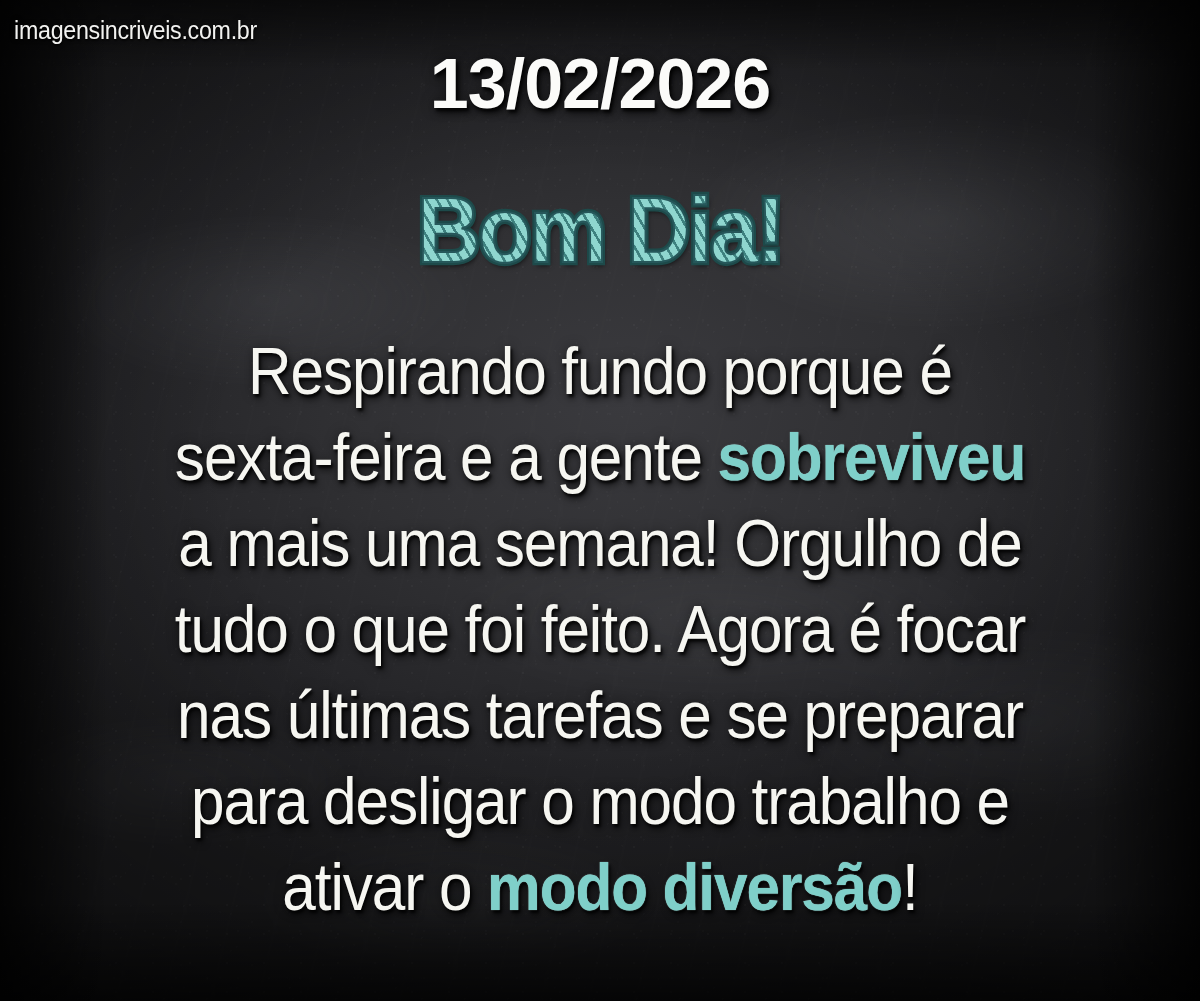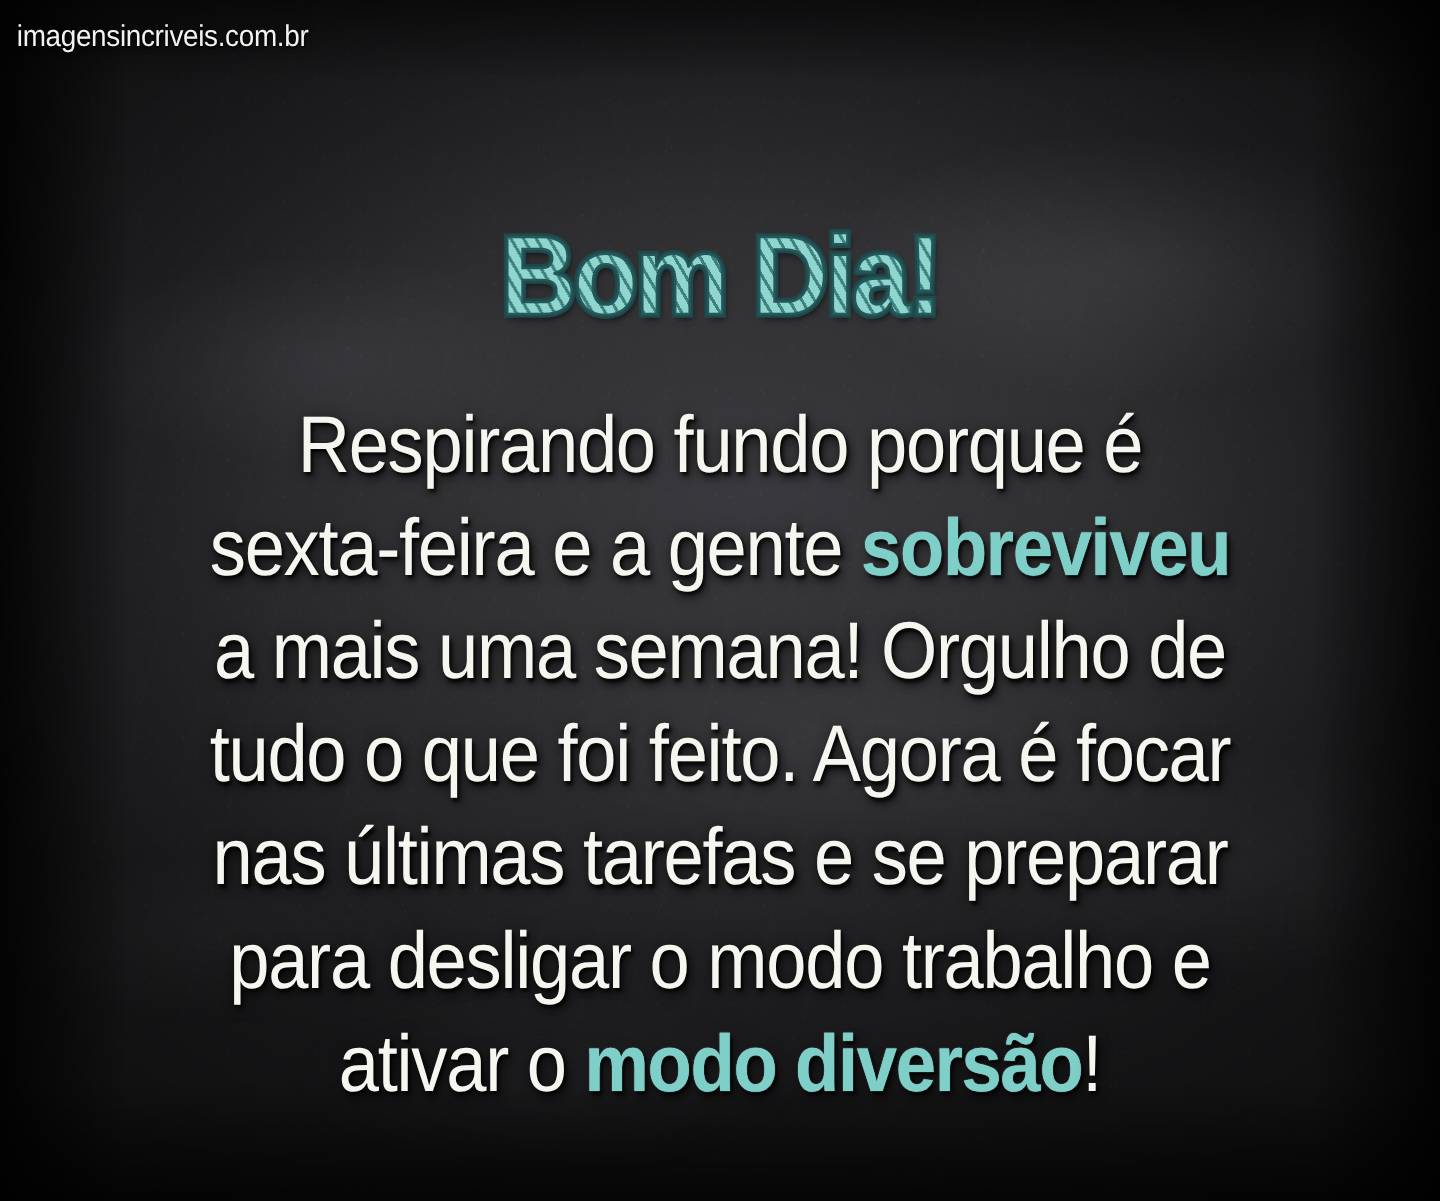--- a/index.html
+++ b/index.html
@@ -237,20 +237,21 @@
   <div class="bg-base"></div>
   <div class="bg-smudge"></div>
   <div class="bg-streaks"></div>
   <div class="bg-grain"></div>
   <div class="bg-vignette"></div>
 
   <div class="content">
 
     <div class="watermark">imagensincriveis.com.br</div>
 
+    <div class="date">13/02/2026</div>
 
     <div class="greeting-wrap">
       <div class="greeting">
         <span class="g-outline" aria-hidden="true">Bom Dia!</span>
         <span class="g-fill">Bom Dia!</span>
         <span class="g-hatch" aria-hidden="true">Bom Dia!</span>
         <span class="g-edge" aria-hidden="true">Bom Dia!</span>
       </div>
     </div>
 

